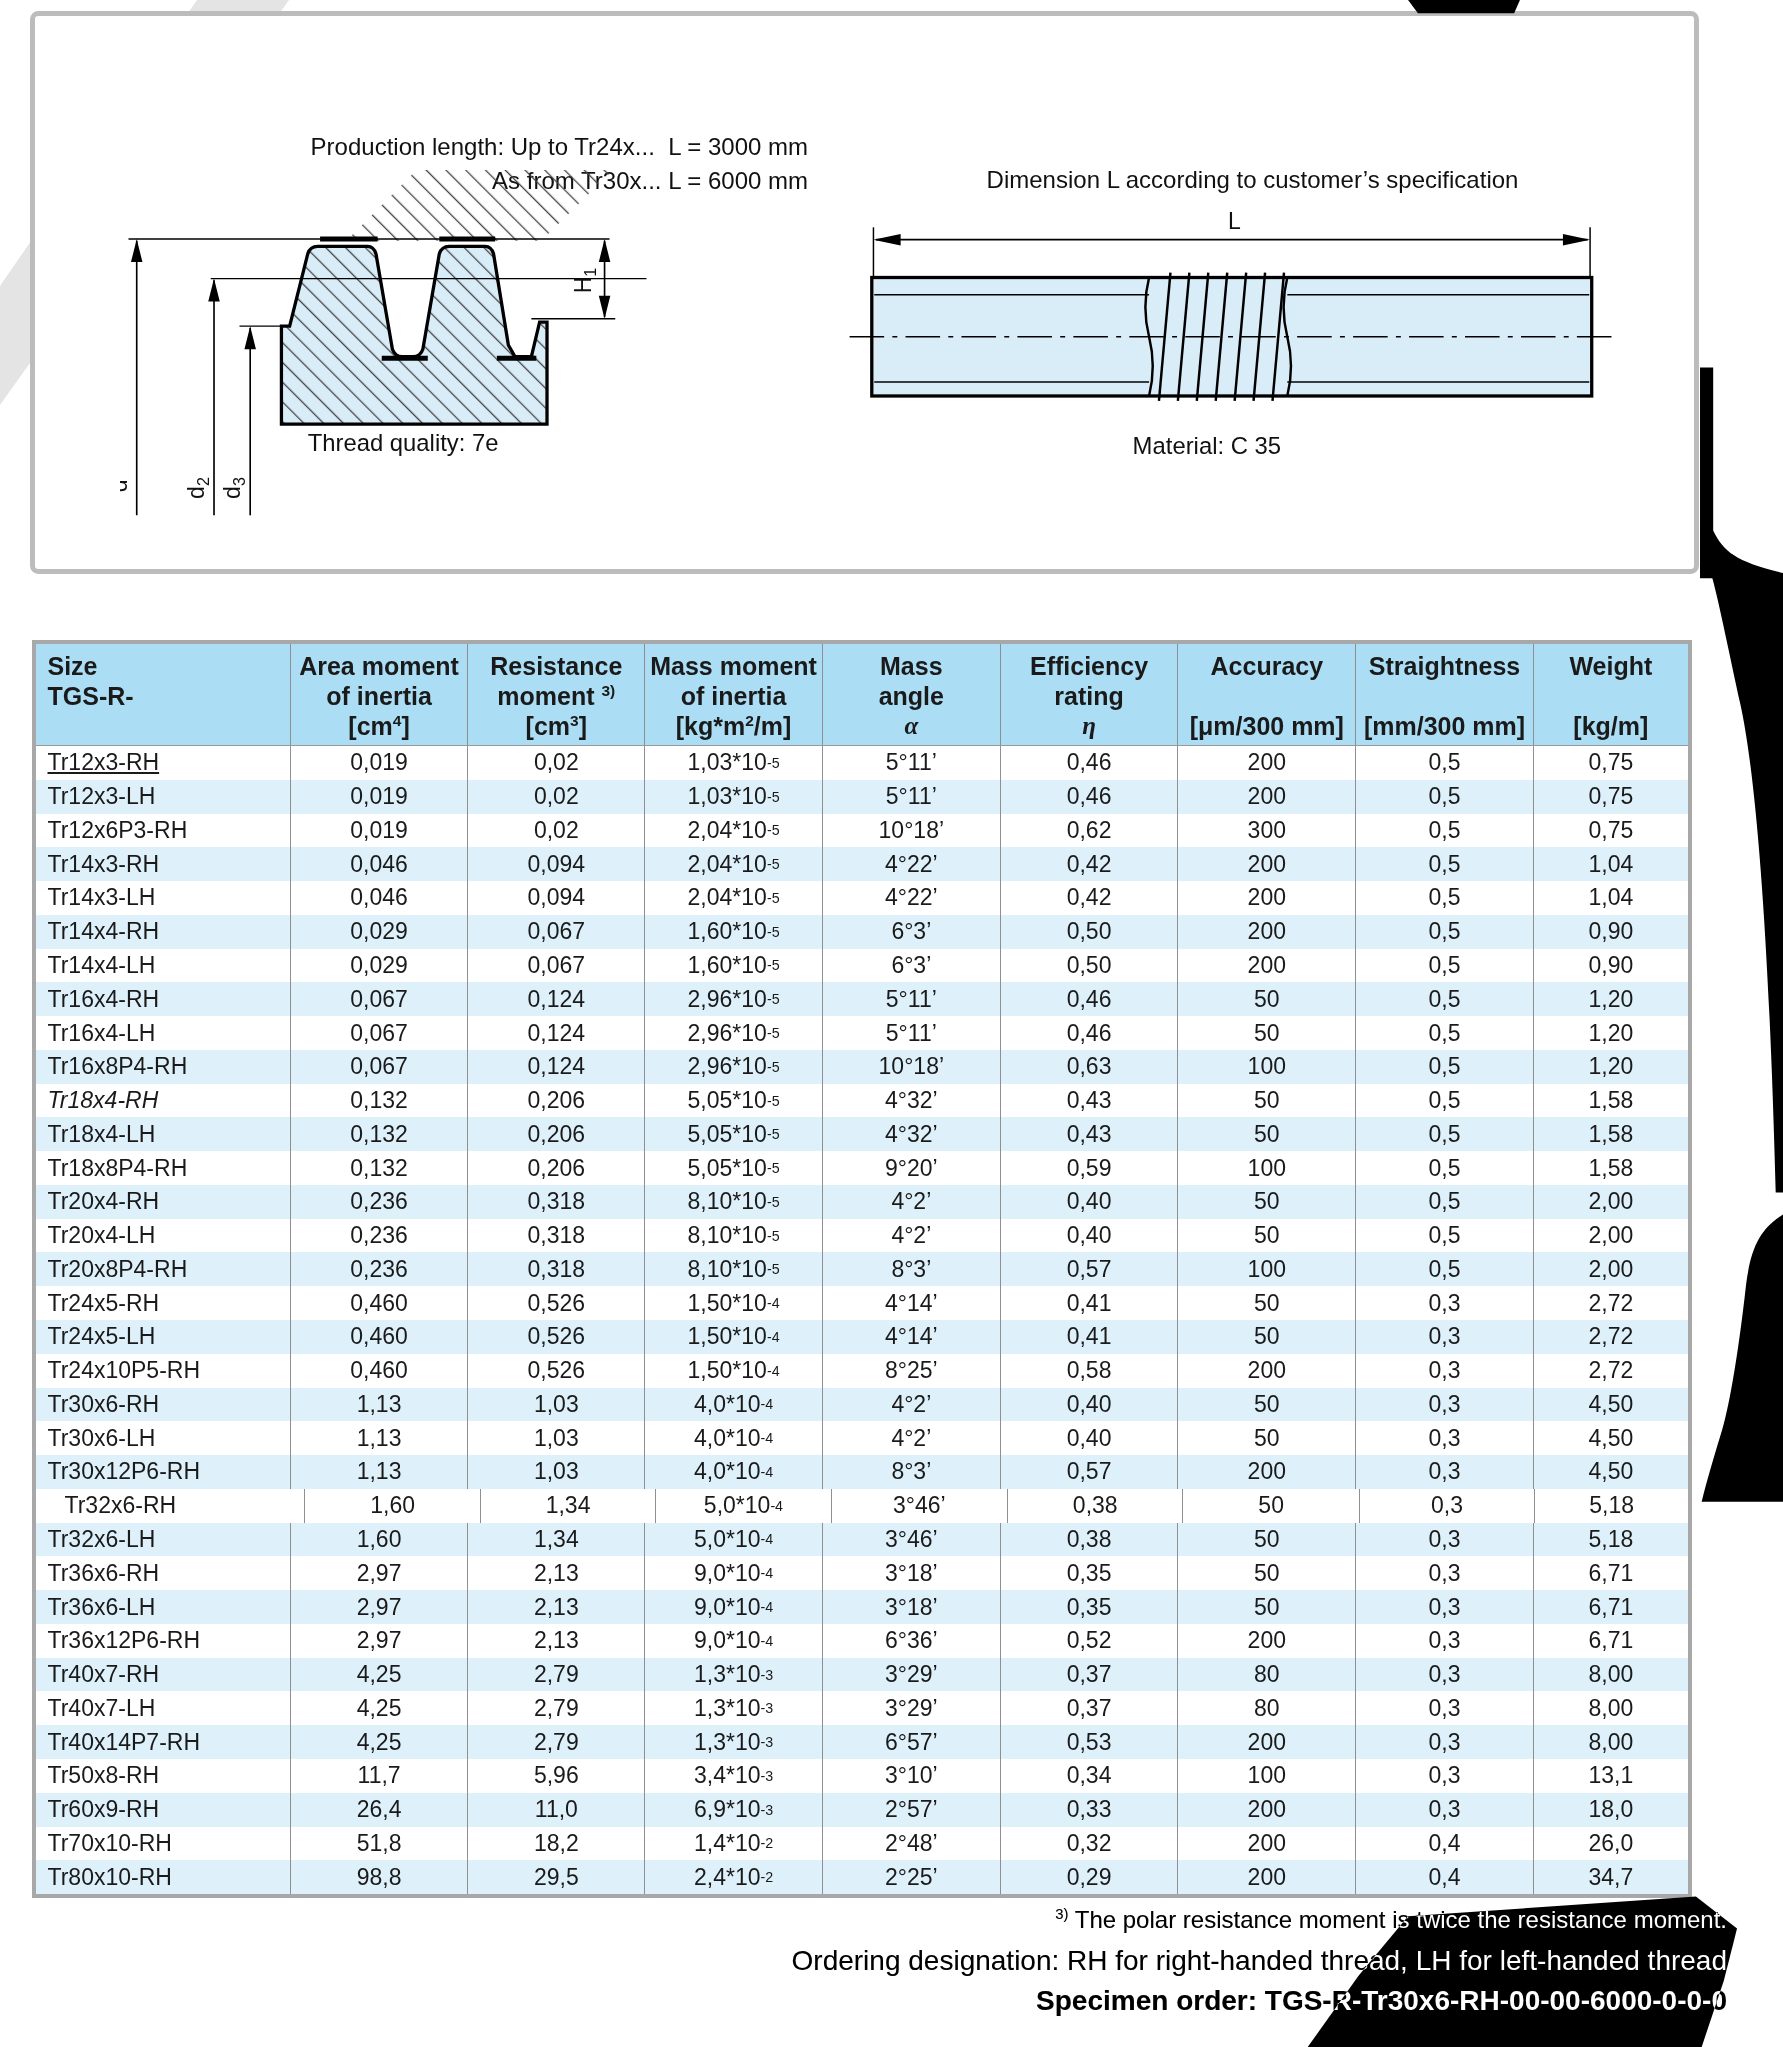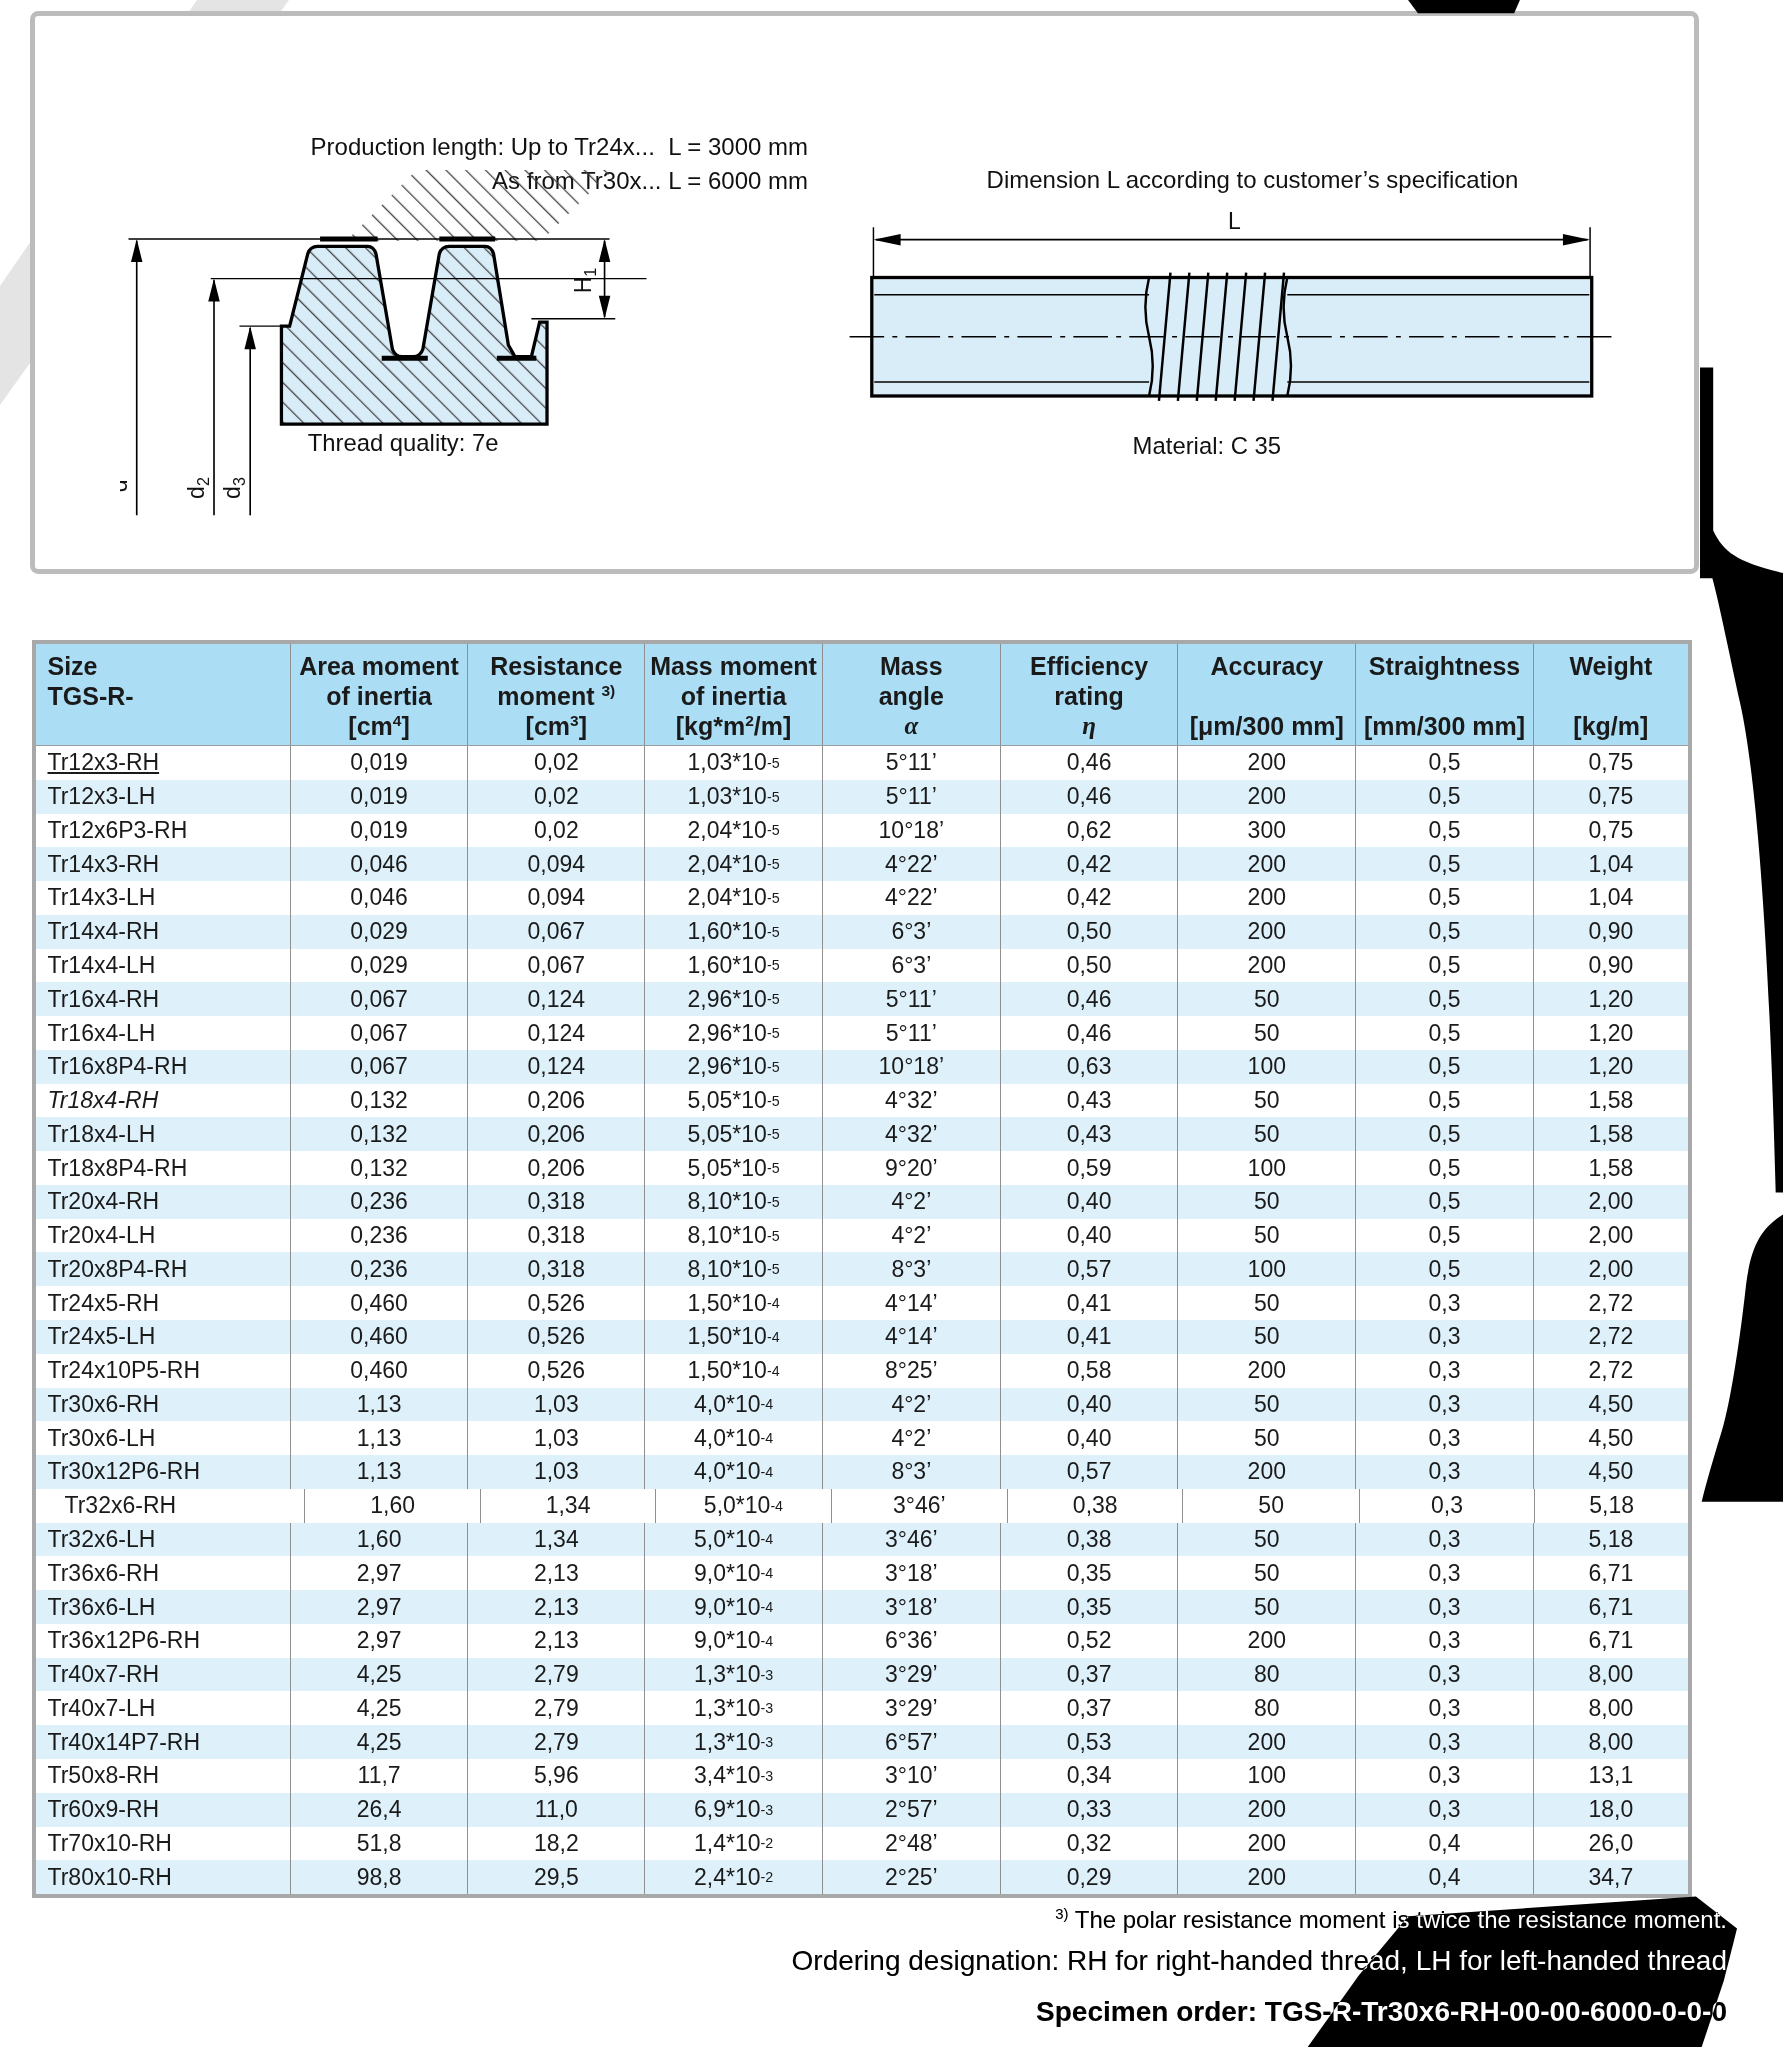--- a/index.html
+++ b/index.html
@@ -40,21 +40,21 @@
   .td{display:flex;align-items:center;justify-content:center;box-sizing:border-box;
       border-right:1.6px solid #8f8f8f;font-size:23px;}
   .td:last-child{border-right:none;}
   .td.size{justify-content:flex-start;padding-left:11.5px;}
   sup{font-size:62%;line-height:0;vertical-align:super;}
   i.greek{font-family:"Liberation Serif", serif;font-style:italic;font-weight:bold;}
   
   .footer-line{position:absolute;right:57px;text-align:right;mix-blend-mode:difference;color:#ffffff;}
   #footnote{top:1906px;font-size:24px;}
   #ordering-line{top:1945px;font-size:28px;}
-  #specimen-line{top:1985px;font-size:28px;font-weight:bold;margin-top:11px;}
+  #specimen-line{top:1985px;font-size:28px;font-weight:bold;}
   
   svg text{font-family:"Liberation Sans", sans-serif;fill:#111;}
 </style>
 </head>
 <body>
 
 <div id="page">
 
   <div id="corner-deco"></div>
 

